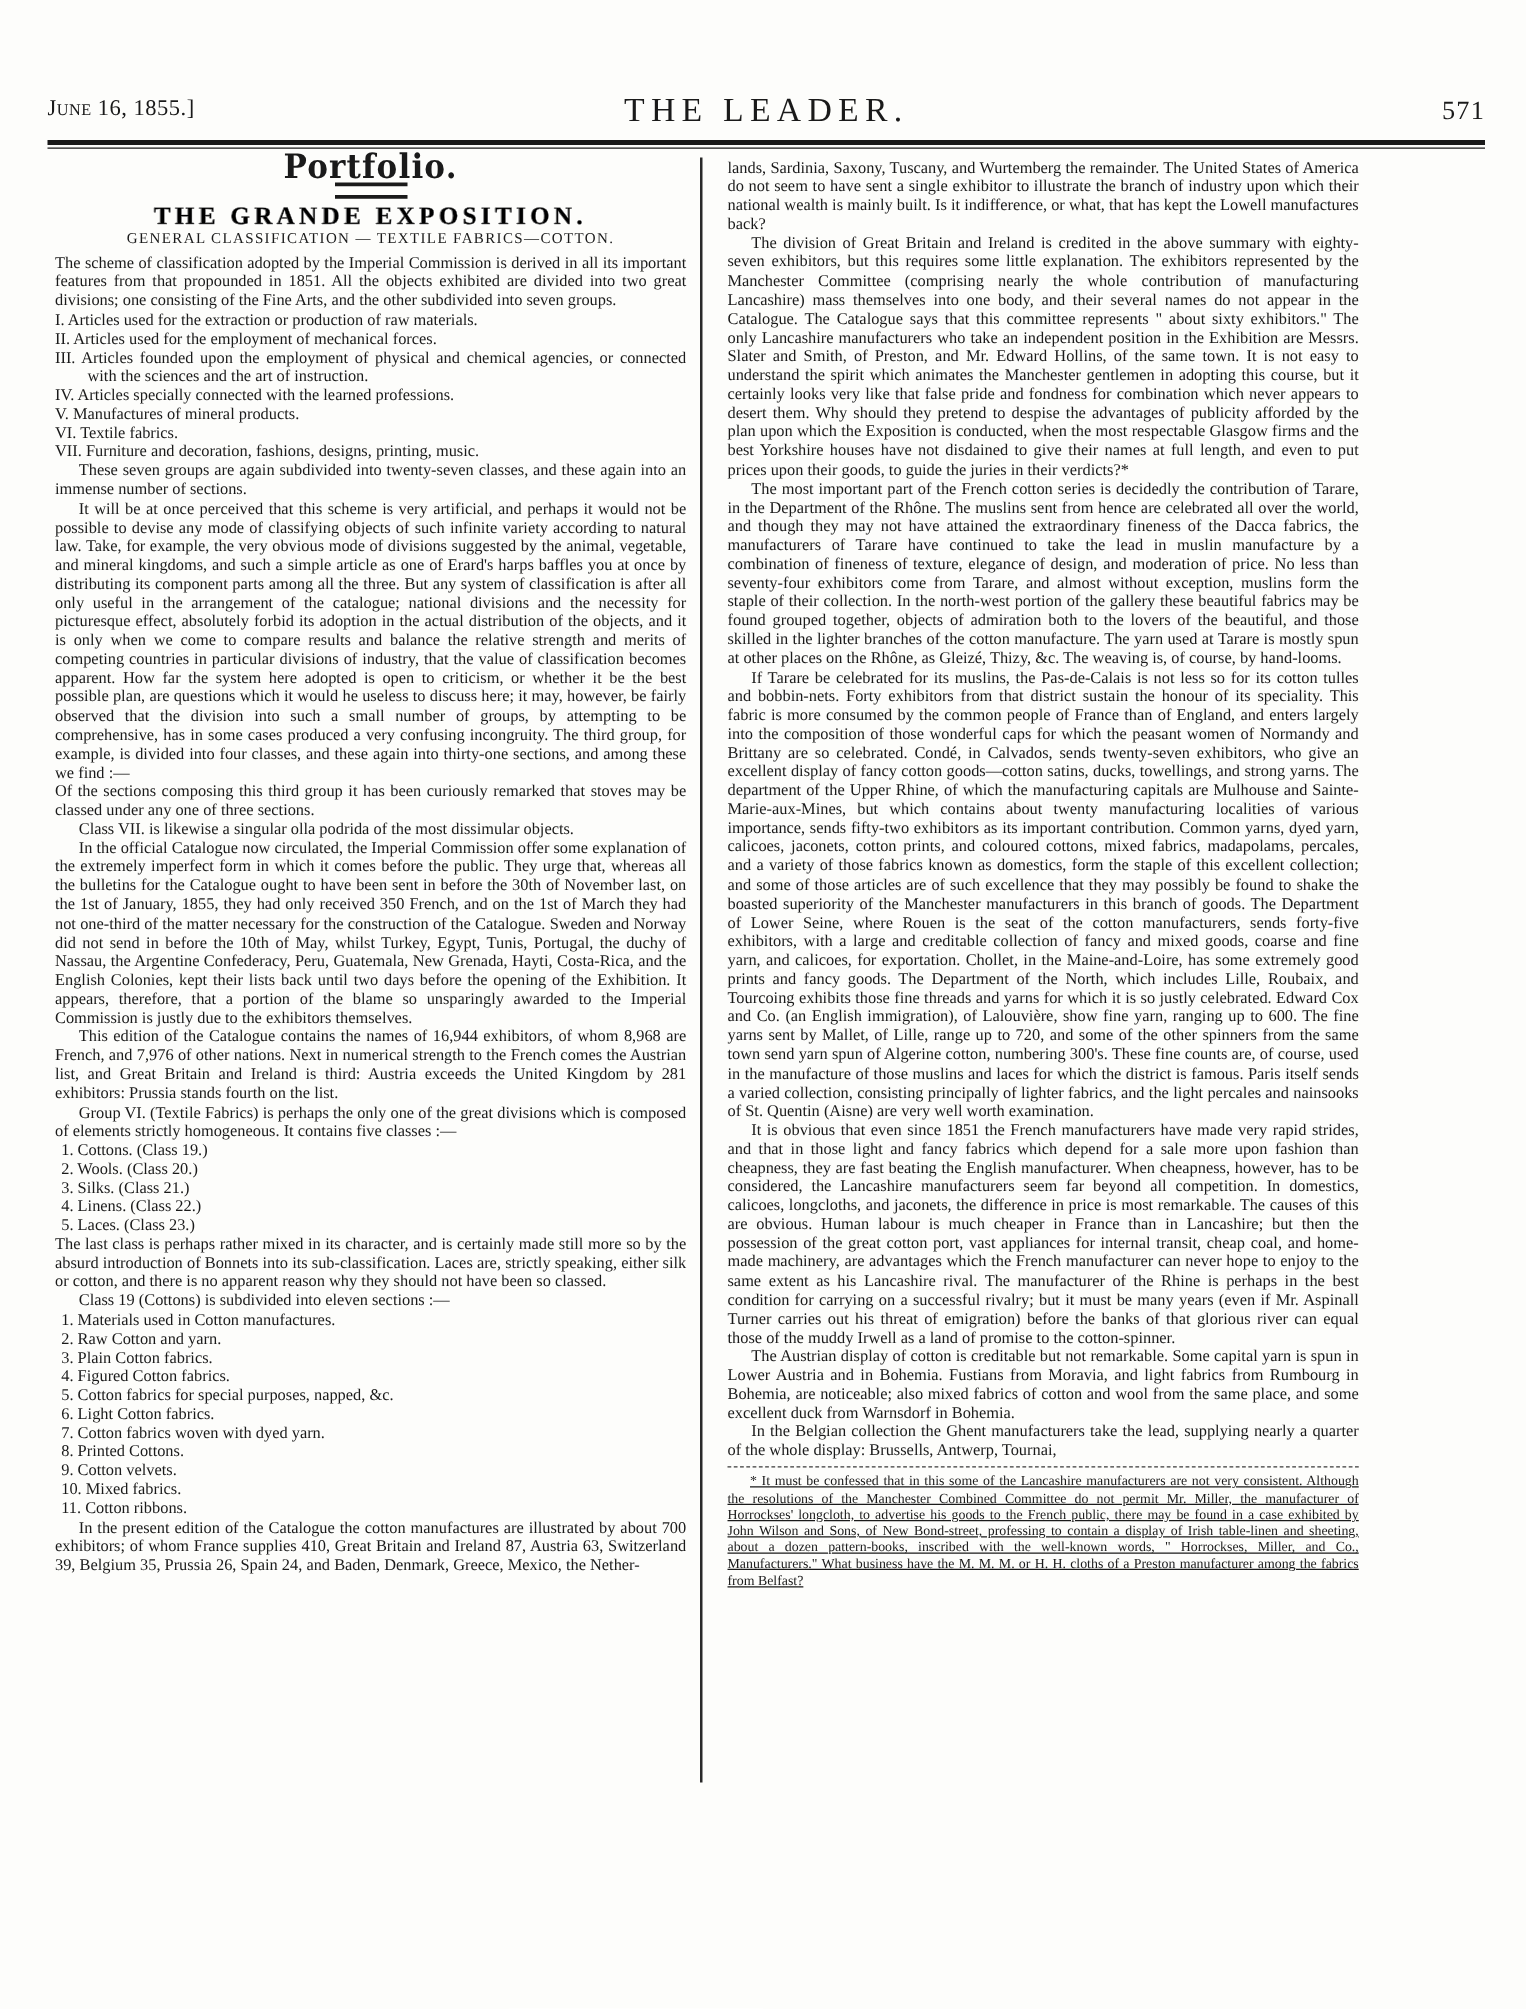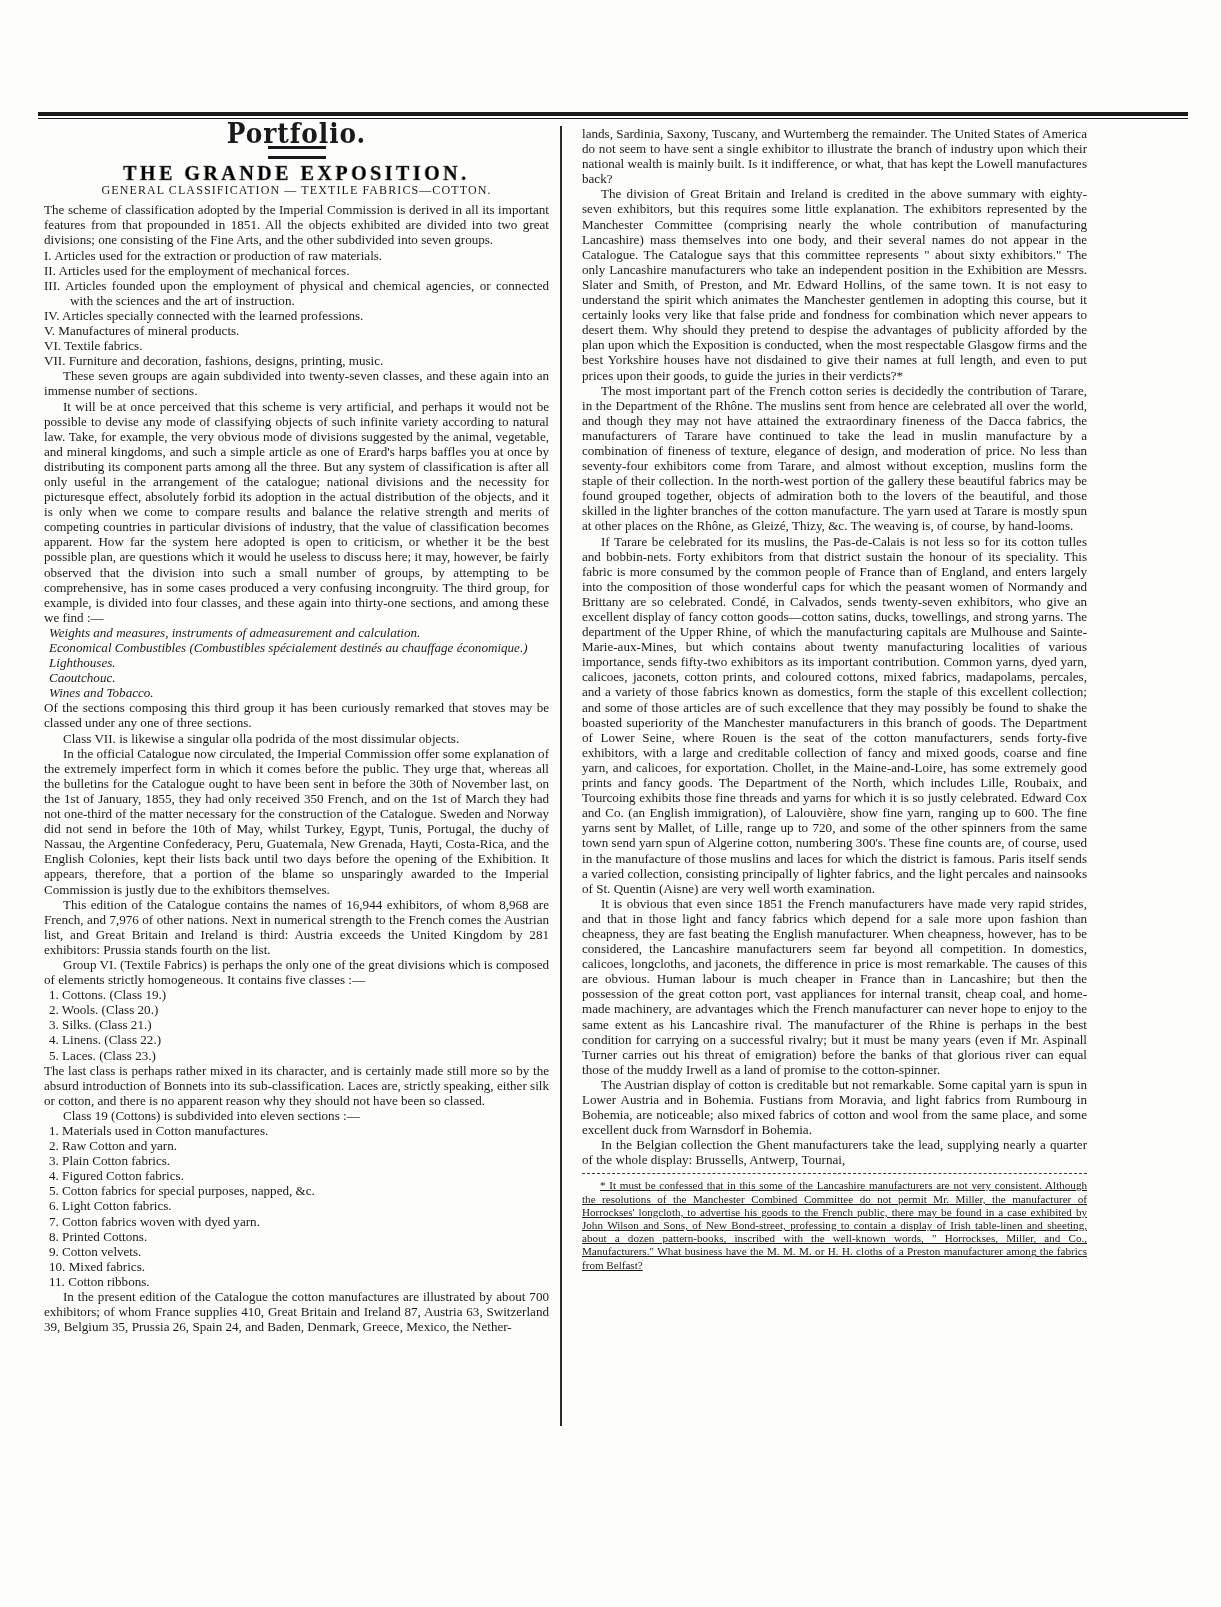--- a/index.html
+++ b/index.html
@@ -169,20 +169,25 @@
     margin: 0;
     text-indent: 18px;
     text-decoration: underline;
   }
 </style>
 </head>
 <body>
 
 <div class="page">
 
+  <div class="running-head">
+    <span class="rh-date">June 16, 1855.]</span>
+    <span class="rh-title">THE LEADER.</span>
+    <span class="rh-folio">571</span>
+  </div>
   <div class="rule-thick"></div>
   <div class="rule-thin"></div>
 
   <div class="col-divider"></div>
 
   <div class="col col-left">
 
     <div class="masthead">
       <div class="portfolio-title">Portfolio.</div>
       <div class="short-rule"></div>
@@ -199,27 +204,20 @@
       <li>III. Articles founded upon the employment of physical and chemical agencies, or connected with the sciences and the art of instruction.</li>
       <li>IV. Articles specially connected with the learned professions.</li>
       <li>V. Manufactures of mineral products.</li>
       <li>VI. Textile fabrics.</li>
       <li>VII. Furniture and decoration, fashions, designs, printing, music.</li>
     </ul>
 
     <p class="body">These seven groups are again subdivided into twenty-seven classes, and these again into an immense number of sections.</p>
     <p class="body">It will be at once perceived that this scheme is very artificial, and perhaps it would not be possible to devise any mode of classifying objects of such infinite variety according to natural law. Take, for example, the very obvious mode of divisions suggested by the animal, vegetable, and mineral kingdoms, and such a simple article as one of Erard's harps baffles you at once by distributing its component parts among all the three. But any system of classification is after all only useful in the arrangement of the catalogue; national divisions and the necessity for picturesque effect, absolutely forbid its adoption in the actual distribution of the objects, and it is only when we come to compare results and balance the relative strength and merits of competing countries in particular divisions of industry, that the value of classification becomes apparent. How far the system here adopted is open to criticism, or whether it be the best possible plan, are questions which it would he useless to discuss here; it may, however, be fairly observed that the division into such a small number of groups, by attempting to be comprehensive, has in some cases produced a very confusing incongruity. The third group, for example, is divided into four classes, and these again into thirty-one sections, and among these we find :—</p>
 
-    <ul class="plain">
-      <li class="italic">Weights and measures, instruments of admeasurement and calculation.</li>
-      <li class="italic">Economical Combustibles (Combustibles spécialement destinés au chauffage économique.)</li>
-      <li class="italic">Lighthouses.</li>
-      <li class="italic">Caoutchouc.</li>
-      <li class="italic">Wines and Tobacco.</li>
-    </ul>
 
     <p class="body noindent">Of the sections composing this third group it has been curiously remarked that stoves may be classed under any one of three sections.</p>
     <p class="body">Class VII. is likewise a singular olla podrida of the most dissimular objects.</p>
     <p class="body">In the official Catalogue now circulated, the Imperial Commission offer some explanation of the extremely imperfect form in which it comes before the public. They urge that, whereas all the bulletins for the Catalogue ought to have been sent in before the 30th of November last, on the 1st of January, 1855, they had only received 350 French, and on the 1st of March they had not one-third of the matter necessary for the construction of the Catalogue. Sweden and Norway did not send in before the 10th of May, whilst Turkey, Egypt, Tunis, Portugal, the duchy of Nassau, the Argentine Confederacy, Peru, Guatemala, New Grenada, Hayti, Costa-Rica, and the English Colonies, kept their lists back until two days before the opening of the Exhibition. It appears, therefore, that a portion of the blame so unsparingly awarded to the Imperial Commission is justly due to the exhibitors themselves.</p>
     <p class="body">This edition of the Catalogue contains the names of 16,944 exhibitors, of whom 8,968 are French, and 7,976 of other nations. Next in numerical strength to the French comes the Austrian list, and Great Britain and Ireland is third: Austria exceeds the United Kingdom by 281 exhibitors: Prussia stands fourth on the list.</p>
     <p class="body">Group VI. (Textile Fabrics) is perhaps the only one of the great divisions which is composed of elements strictly homogeneous. It contains five classes :—</p>
 
     <ul class="plain tight">
       <li>1. Cottons.   (Class 19.)</li>
       <li>2. Wools.   (Class 20.)</li>

